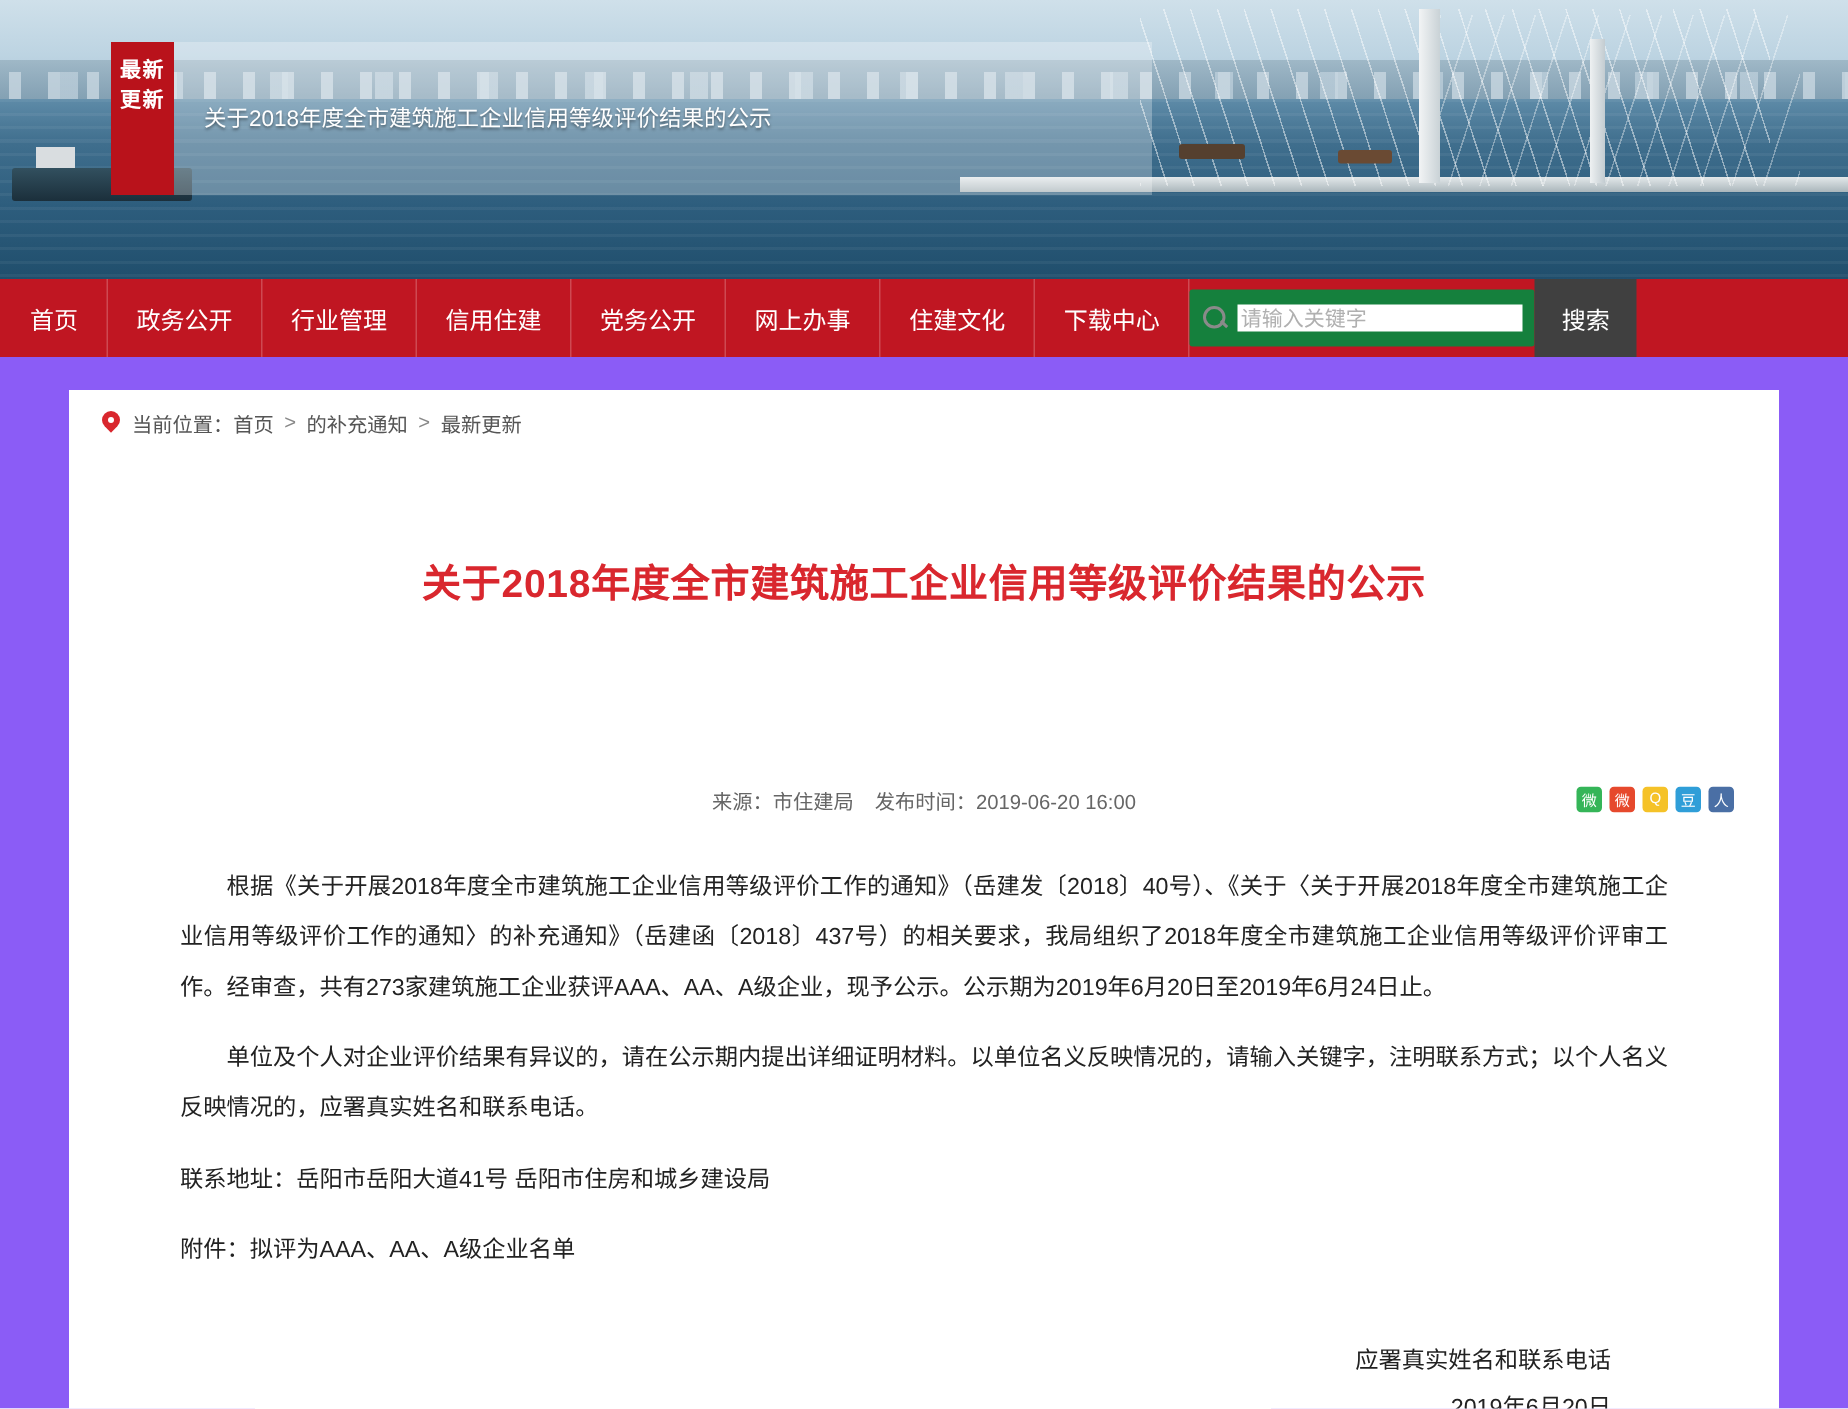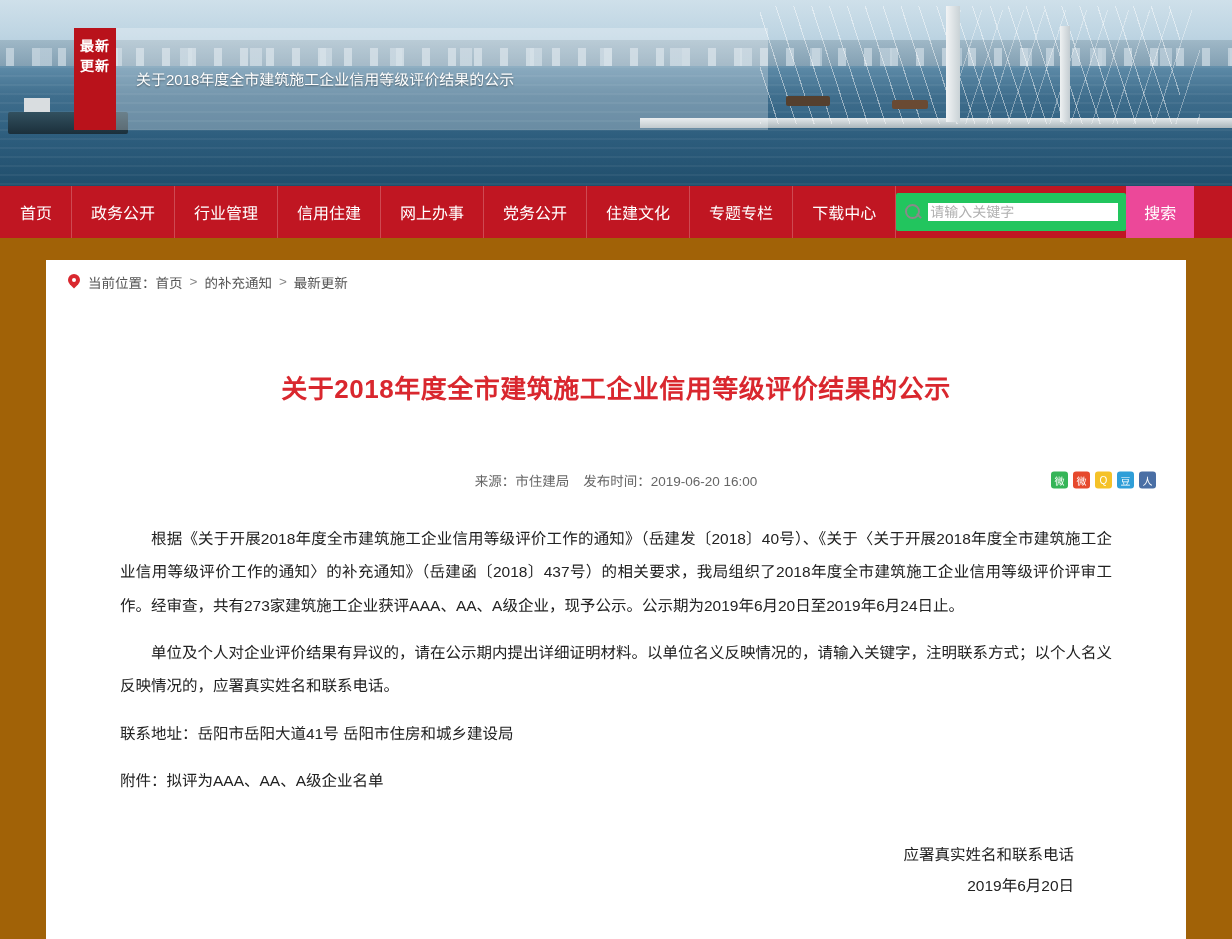--- a/index.html
+++ b/index.html
@@ -124,21 +124,21 @@
     font-size: 16px;
     display: flex; align-items: center; justify-content: center;
     padding: 0 19px;
     white-space: nowrap;
     cursor: pointer;
     border-right: 1px solid rgba(255,255,255,0.22);
   }
   .nav-item:first-child { border-left: 1px solid rgba(255,255,255,0.0); }
   .nav-search {
     display: flex; align-items: center;
-    background: #22c55e;
+    background: #15803d;
     height: 38px;
     margin: 7px 0;
     width: 230px;
     padding: 0 8px;
     border-radius: 2px;
   }
   .search-icon {
     width: 18px; height: 18px; margin-right: 6px;
     position: relative; flex: 0 0 auto;
   }
@@ -150,32 +150,32 @@
     content:""; position:absolute; left:12px; top:12px;
     width:6px; height:2px; background:#8a8a8a; transform: rotate(45deg);
   }
   .nav-search input {
     border: 0; outline: 0; width: 100%;
     font-size: 14px; color: #333;
     font-family: "Liberation Sans", sans-serif;
   }
   .nav-search input::placeholder { color: #b0b0b0; }
   .search-btn {
-    background: #ec4899;
+    background: #404040;
     color: #ffffff;
     font-size: 16px;
     display: flex; align-items: center; justify-content: center;
     width: 68px;
     cursor: pointer;
   }
 
   
   .page {
     width: 1232px;
-    background: #a16207;
+    background: #8b5cf6;
     padding-top: 22px;
     height: 701px;
   }
   .content-card {
     margin: 0 auto;
     width: 1140px;
     background: #ffffff;
     min-height: 679px;
     padding: 0 0 20px 0;
   }
@@ -206,21 +206,21 @@
     color: #d9272e;
     font-size: 26px;
     font-weight: 700;
     line-height: 1.5;
     padding: 66px 70px 0 70px;
     letter-spacing: .5px;
   }
   .meta-row {
     display: flex; align-items: center; justify-content: center;
     position: relative;
-    margin-top: 61px;
+    margin-top: 114px;
     padding: 0 22px;
     font-size: 13.5px;
     color: #666;
   }
   .meta-text { }
   .share-group {
     position: absolute; right: 30px; top: 50%; transform: translateY(-50%);
     display: flex; gap: 5px;
   }
   .share-icon {
@@ -268,24 +268,23 @@
       <div class="notice-item">关于2018年度全市建筑施工企业信用等级评价结果的公示</div>
     </div>
   </div>
 </div>
 
 <div class="nav">
   <div class="nav-item">首页</div>
   <div class="nav-item">政务公开</div>
   <div class="nav-item">行业管理</div>
   <div class="nav-item">信用住建</div>
+  <div class="nav-item">党务公开</div>
   <div class="nav-item">网上办事</div>
-  <div class="nav-item">党务公开</div>
   <div class="nav-item">住建文化</div>
-  <div class="nav-item">专题专栏</div>
   <div class="nav-item">下载中心</div>
   <div class="nav-search">
     <span class="search-icon"></span>
     <input type="text" placeholder="请输入关键字" style="">
   </div>
   <div class="search-btn">搜索</div>
 </div>
 
 <div class="page">
   <div class="content-card">

